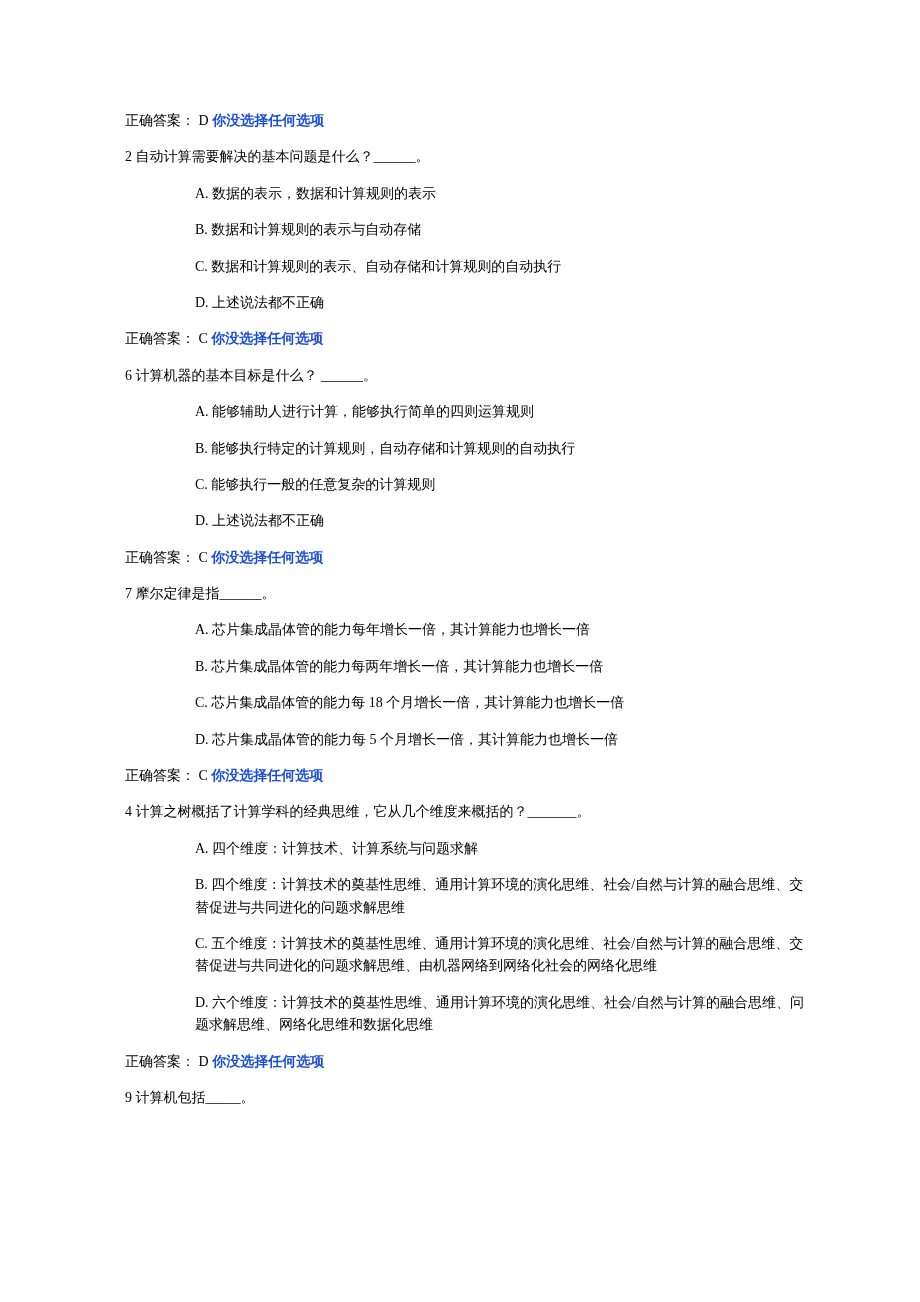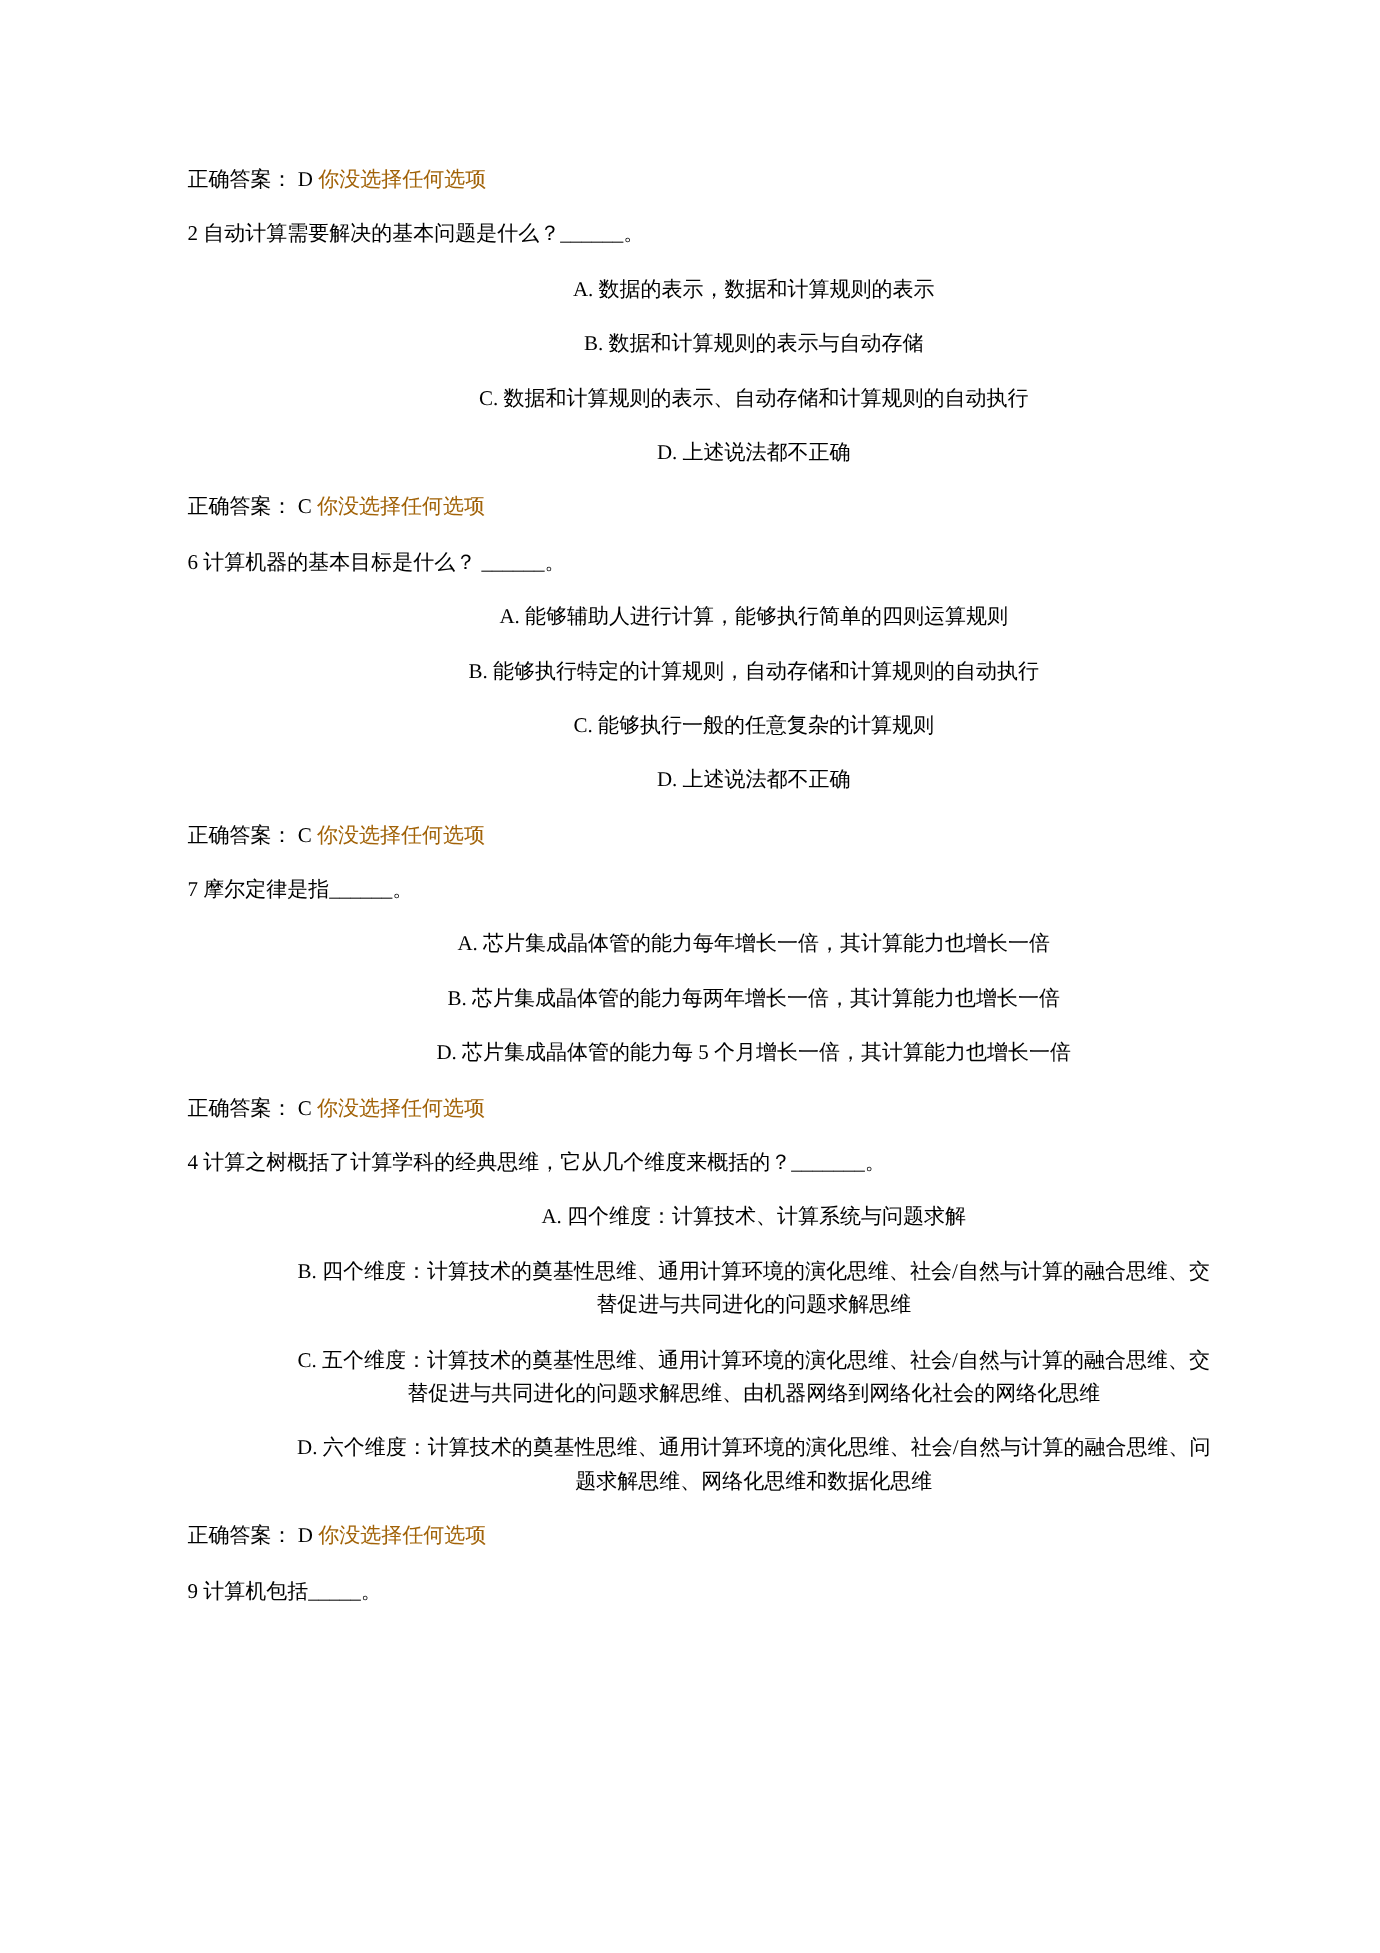--- a/index.html
+++ b/index.html
@@ -23,31 +23,31 @@
   .ans-line {
     margin-bottom: 14px;
   }
   .ans-label {
     color: #000000;
   }
   .ans-letter {
     color: #000000;
   }
   .no-select {
-    color: #a16207;
+    color: #1d4ed8;
+    font-weight: bold;
   }
   .q-stem {
     margin-bottom: 14px;
   }
   .opts {
     padding-left: 70px;
   }
   .opt {
     margin-bottom: 14px;
-    text-align: center;
   }
 </style>
 </head>
 <body>
 
 <div class="page">
 
   <div class="ans-line">
     <span class="ans-label">正确答案：</span>
     <span class="ans-letter"> D </span>
@@ -82,20 +82,21 @@
     <span class="ans-label">正确答案：</span>
     <span class="ans-letter"> C </span>
     <span class="no-select">你没选择任何选项</span>
   </div>
 
   <div class="question-block">
     <div class="q-stem">7 摩尔定律是指______。</div>
     <div class="opts">
       <div class="opt">A. 芯片集成晶体管的能力每年增长一倍，其计算能力也增长一倍</div>
       <div class="opt">B. 芯片集成晶体管的能力每两年增长一倍，其计算能力也增长一倍</div>
+      <div class="opt">C. 芯片集成晶体管的能力每 18 个月增长一倍，其计算能力也增长一倍</div>
       <div class="opt">D. 芯片集成晶体管的能力每 5 个月增长一倍，其计算能力也增长一倍</div>
     </div>
   </div>
   <div class="ans-line">
     <span class="ans-label">正确答案：</span>
     <span class="ans-letter"> C </span>
     <span class="no-select">你没选择任何选项</span>
   </div>
 
   <div class="question-block">

